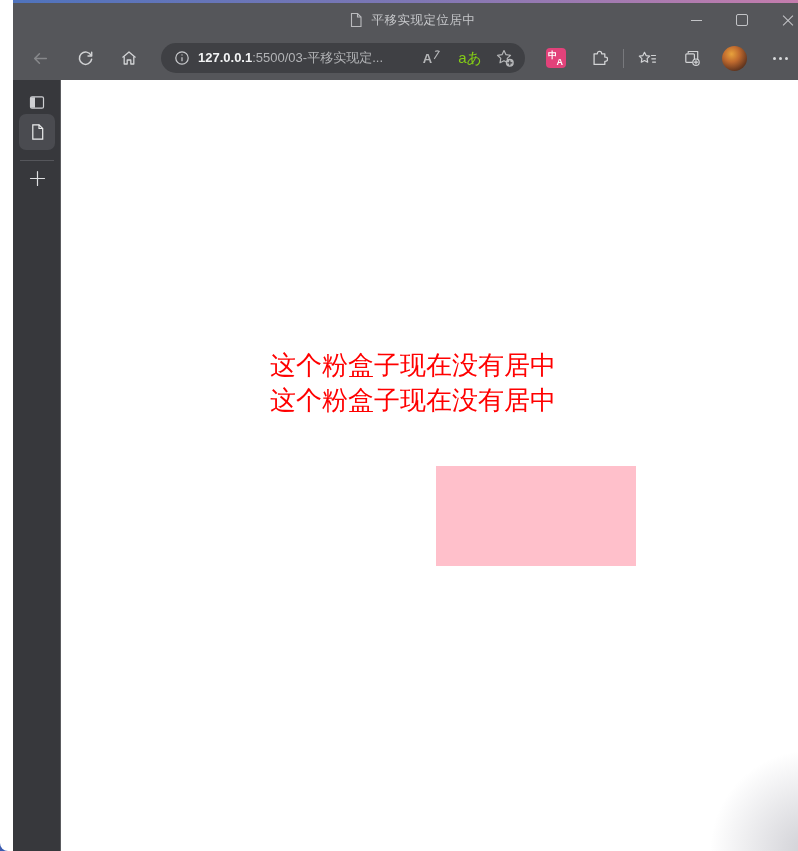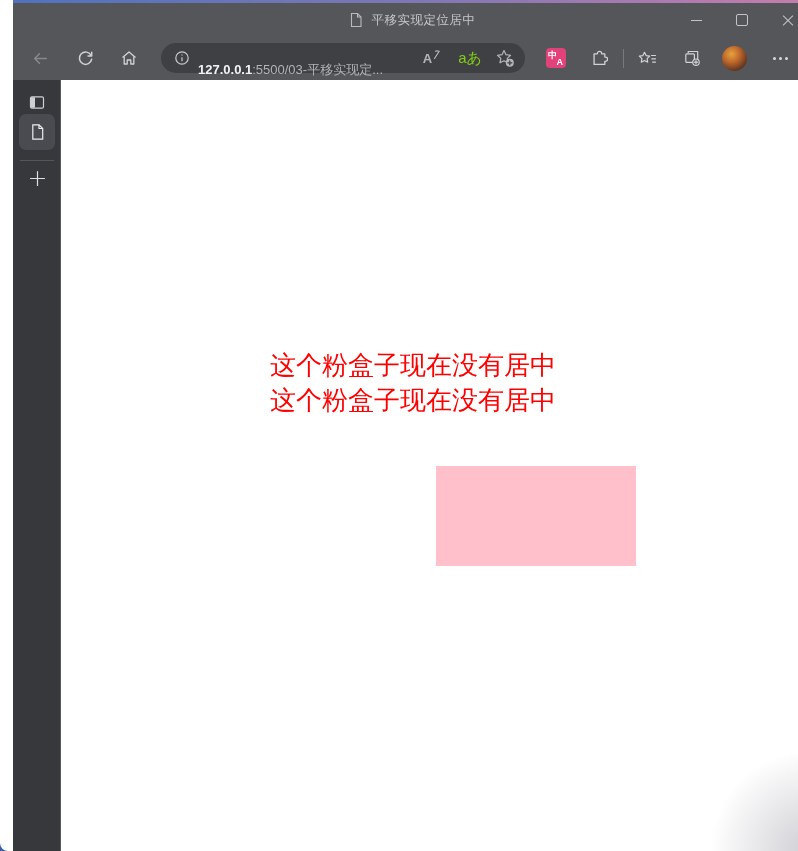--- a/index.html
+++ b/index.html
@@ -39,21 +39,21 @@
   .tb-btn{
     position:absolute;top:5px;width:32px;height:32px;border-radius:5px;
     display:flex;align-items:center;justify-content:center;
   }
   .addr-pill{
     position:absolute;left:148px;top:6px;width:364px;height:30px;
     background:#3f4044;border-radius:15px;
   }
   .addr-pill .pill-item{position:absolute;top:0;height:30px;display:flex;align-items:center;justify-content:center;}
   .url-text{
-    position:absolute;left:37px;top:12px;height:22px;line-height:30px;
+    position:absolute;left:37px;top:0;height:22px;line-height:30px;
     font-size:13px;color:#b2b3b6;white-space:nowrap;
   }
   .url-host{color:#f2f3f4;font-weight:bold;}
   .ra-label{font-size:13px;color:#b5b6b8;font-weight:bold;}
   .tr-label{font-size:15px;color:#84cc16;}
   .ext-badge{
     position:absolute;left:533px;top:11px;width:20px;height:20px;border-radius:4px;
     background:#e2427a;color:#fff;
   }
   .ext-badge .bt{position:absolute;left:2px;top:1px;font-size:9px;font-weight:bold;}

